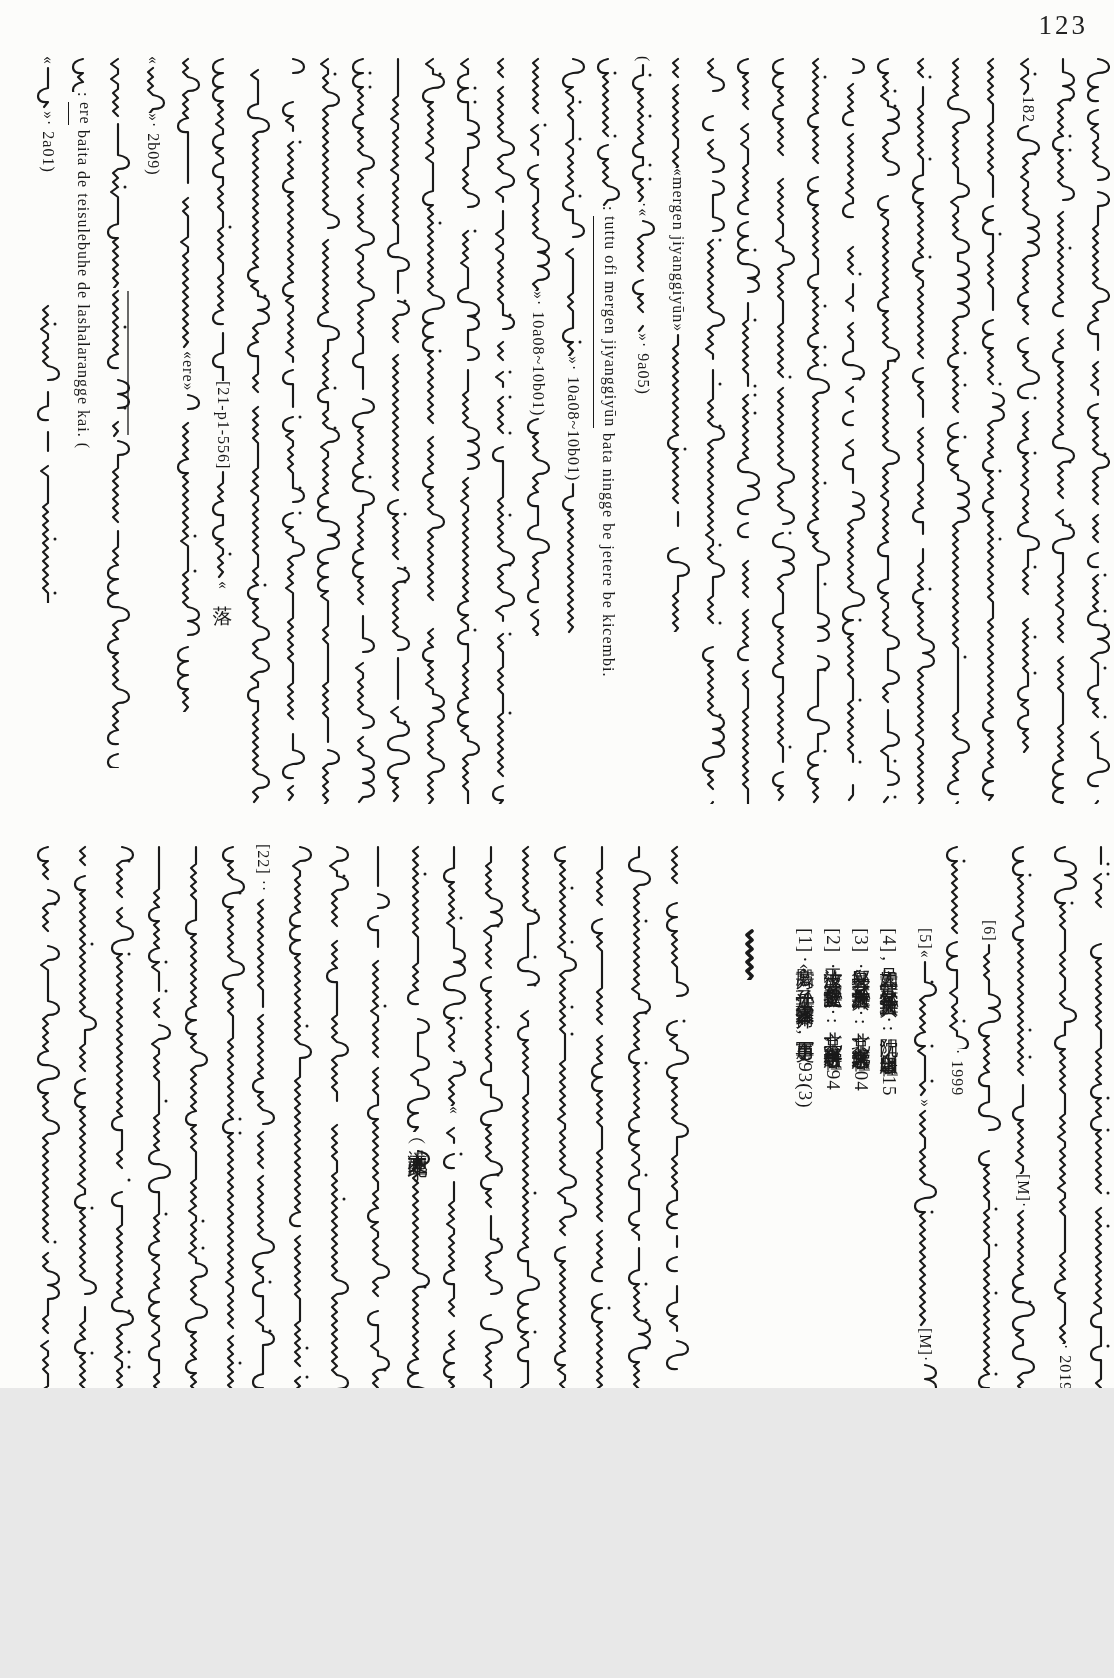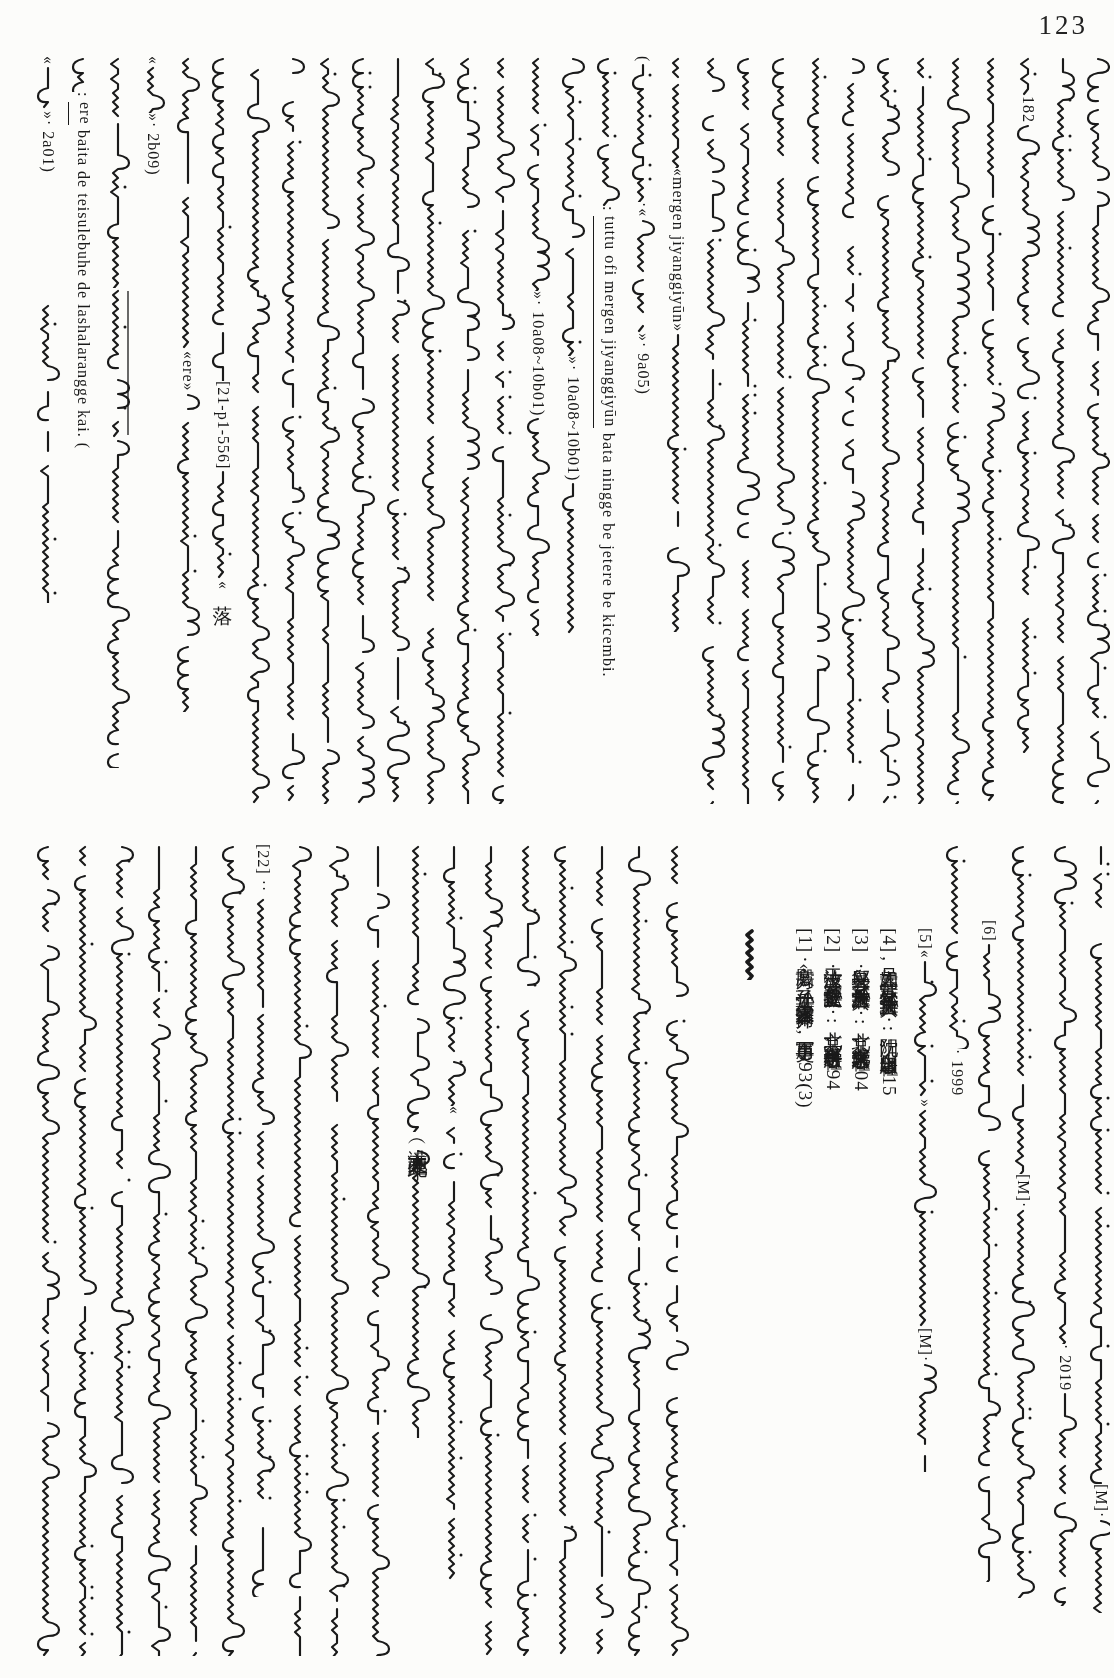--- a/index.html
+++ b/index.html
@@ -1,16 +1,16 @@
 <!DOCTYPE html>
 <html><head>
 <meta charset="utf-8">
 <style>
   html,body{margin:0;padding:0;background:#e8e8e8;}
-  .page{position:relative;width:1114px;height:1678px;background:#fcfcfa;margin:0 auto;
+  .page{position:relative;width:1114px;height:1388px;background:#fcfcfa;margin:0 auto;
         font-family:"Liberation Serif","DejaVu Serif",serif;color:#1a1a1a;overflow:hidden;}
   .pageno{position:absolute;top:10px;right:26px;font-size:27px;letter-spacing:3px;color:#222;}
   .band{position:absolute;left:24px;width:1086px;overflow:hidden;}
   .col{position:absolute;top:0;width:26px;display:flex;flex-direction:column;align-items:center;}
   .col svg{display:block;flex:0 0 auto;}
   .gap{flex:0 0 auto;width:1px;}
   .v{writing-mode:vertical-rl;text-orientation:mixed;line-height:26px;flex:0 0 auto;
      font-family:"Liberation Serif","DejaVu Serif",serif;color:#1a1a1a;white-space:pre;}
   .lat{font-size:16px;letter-spacing:1px;}
   .rule{border-left:1.6px solid #1a1a1a;padding-left:3px;}

